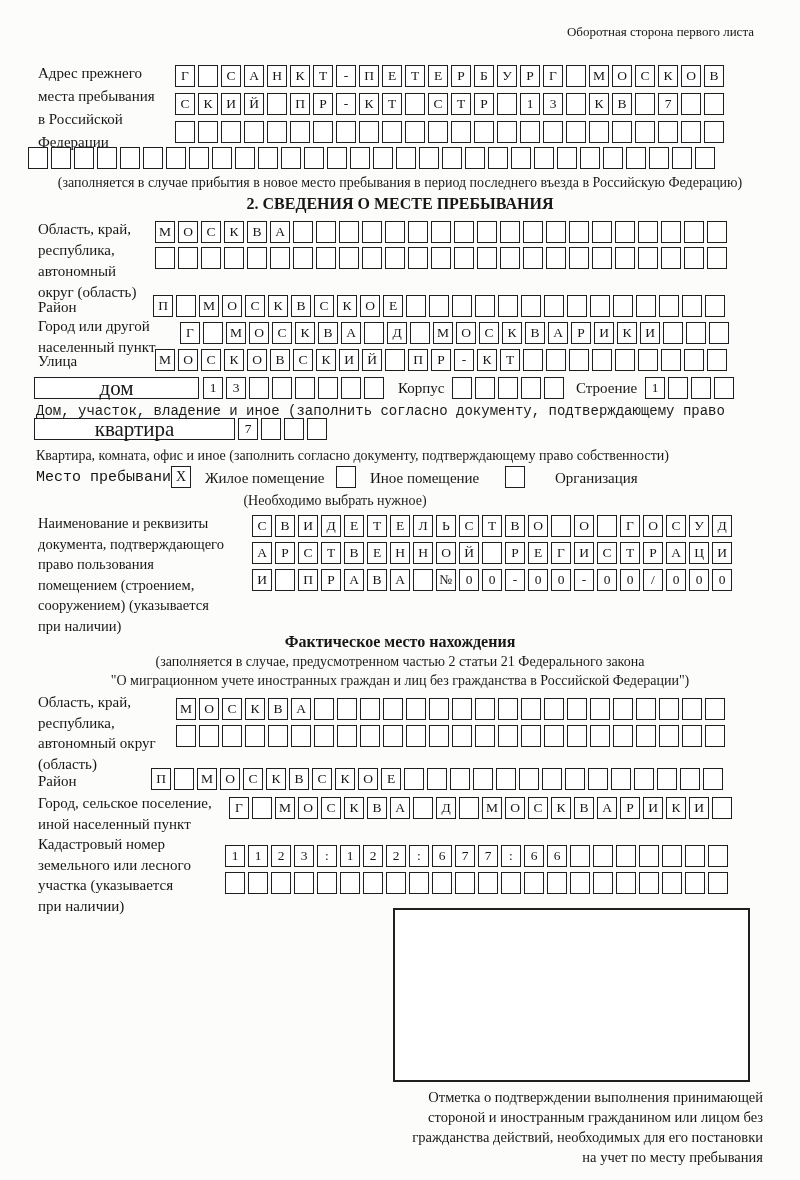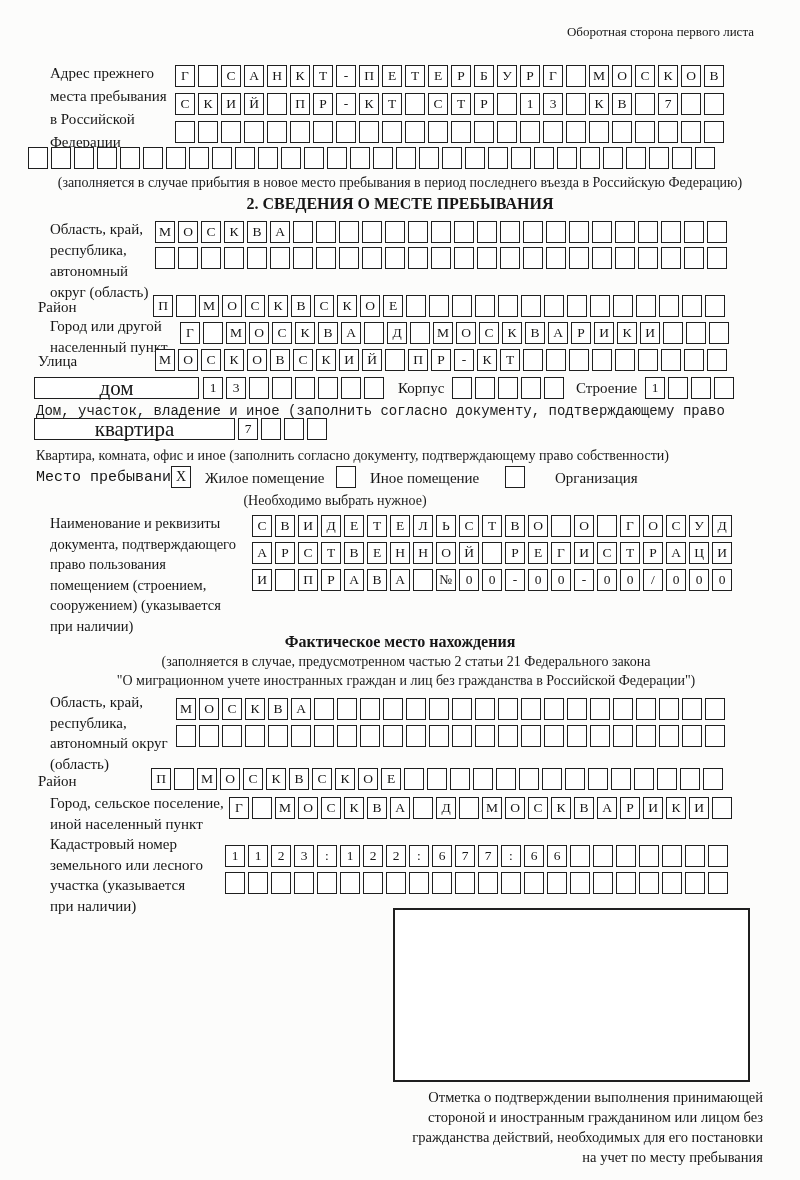--- a/index.html
+++ b/index.html
@@ -18,21 +18,21 @@
   }
   .widebox{
     position:absolute;height:20px;border:1.5px solid #1f1f1f;background:#fff;
     display:flex;align-items:center;justify-content:center;font-size:21px;
   }
   .checkbox{
     position:absolute;width:18px;height:20px;border:1.5px solid #1f1f1f;background:#fff;
     display:flex;align-items:center;justify-content:center;font-size:14px;
   }
   .label{position:absolute;font-size:15px;line-height:20px;}
-  .lines div{white-space:nowrap;margin-left:12px;}
+  .lines div{white-space:nowrap;}
   .centered{position:absolute;left:0;width:800px;text-align:center;font-family:Liberation Serif, serif;}
   .note{font-size:14px;color:#1b1b1b;}
   .title{font-weight:bold;font-size:16px;}
   .stampbox{position:absolute;border:2px solid #1f1f1f;background:#fff;}
   .caption{font-size:14.5px;line-height:20px;text-align:center;}
   .lh21 div{line-height:21px;}
   .lh20 div{line-height:20.5px;}
   .lh19 div{line-height:19px;}
   .lh23 div{line-height:23px;}
 </style>

